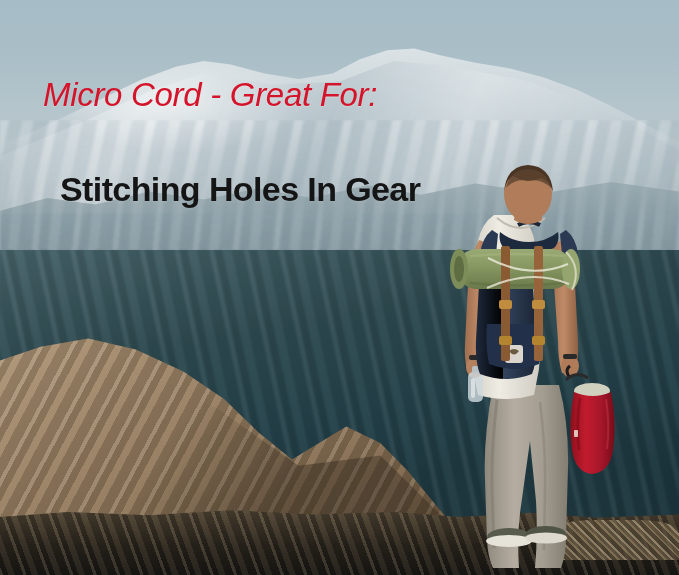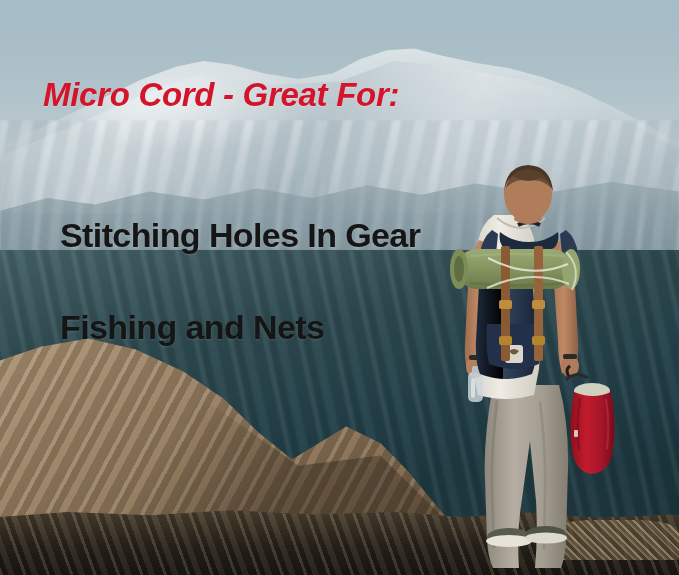--- a/index.html
+++ b/index.html
@@ -114,31 +114,30 @@
     background:repeating-linear-gradient(45deg,#9b8866 0 2px,#6d5f47 2px 5px,#b5a283 5px 7px,#574b38 7px 11px);
     opacity:.7;border-radius:40% 30% 0 0;filter:blur(.5px);
   }
 
   
   .hiker{position:absolute;left:0;top:0;width:679px;height:575px;}
 
   
   .title{
     position:absolute;left:43px;top:76px;
-    font-size:33px;font-weight:bold;font-style:italic;
+    font-size:33px;font-weight:normal;font-style:italic;
     color:#d4142a;letter-spacing:-.3px;
     text-shadow:0 1px 1px rgba(255,255,255,.25);
     white-space:nowrap;
   }
   .bullets{position:absolute;left:60px;top:166px;}
   .bullet{
     font-size:34px;font-weight:bold;color:#151515;
     line-height:46px;letter-spacing:-.6px;white-space:nowrap;
     text-shadow:0 1px 2px rgba(255,255,255,.12);
-    margin-top:46px;
   }
 </style>
 </head>
 <body>
 
 <div id="stage">
 
   <div class="layer sky"></div>
   <div class="layer bigpeak"></div>
   <div class="layer peakshade"></div>
@@ -279,16 +278,15 @@
       <ellipse cx="528" cy="194" rx="24" ry="28" fill="#b07c5a"></ellipse>
       <path d="M504 192 q2 -26 24 -27 q23 1 25 27 q-4 -12 -12 -14 q-14 6 -28 -2 q-7 4 -9 16z" fill="#4a3424"></path>
       <path d="M506 188 q4 -18 22 -19 q19 1 23 19 q-10 -10 -23 -7 q-13 -3 -22 7z" fill="#5b4330" opacity=".8"></path>
     </g>
   </svg>
 
   <div class="title">Micro Cord - Great For:</div>
 
   <div class="bullets">
     <div class="bullet">Stitching Holes In Gear</div>
-    <div class="bullet">Fishing and Nets</div>
   </div>
 
 </div>
 
 </body></html>

